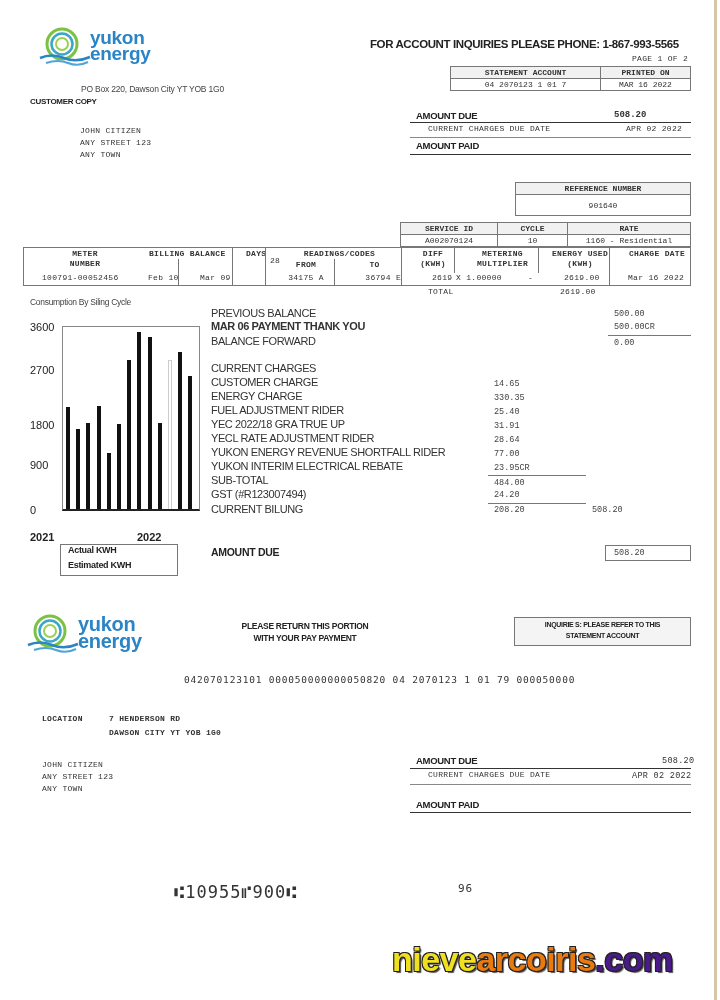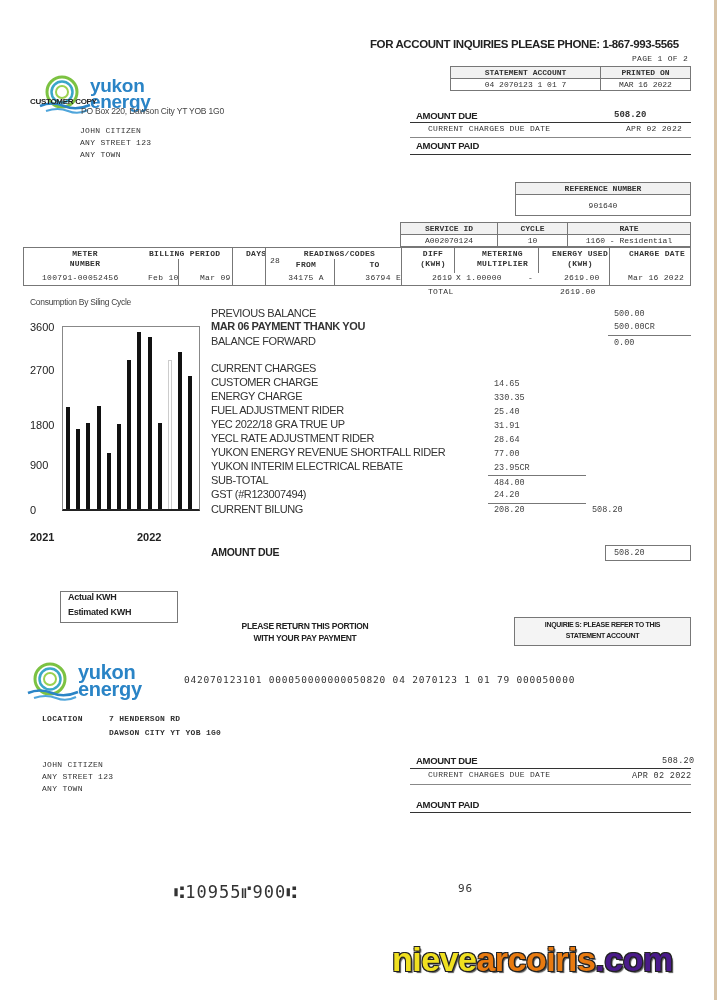--- a/index.html
+++ b/index.html
@@ -3,21 +3,21 @@
 <meta charset="utf-8">
 <style>
   * { box-sizing: border-box; margin: 0; padding: 0; }
   html, body { width: 720px; height: 1000px; background: #ffffff; overflow: hidden; }
   body { position: relative; font-family: "Liberation Sans", sans-serif; color: #222; }
   .abs { position: absolute; }
   .mono { font-family: "Liberation Mono", "DejaVu Sans Mono", monospace; }
   .right-border { position: absolute; left: 714px; top: 0; width: 3px; height: 1000px; background: #d8c4a8; }
 
   
-  .logo { position: absolute; display: flex; align-items: center; margin-top: 48px; }
+  .logo { position: absolute; display: flex; align-items: center; }
   .logo-text { color: #2a84c6; font-family: "Liberation Sans", sans-serif; font-weight: bold; line-height: 0.85; letter-spacing: -0.3px; }
 
   .small-mono { font-family: "Liberation Mono", monospace; font-size: 8px; color: #333; letter-spacing: 0.3px; padding-left: 12px; }
   .label-bold { font-family: "Liberation Sans", sans-serif; font-weight: bold; font-size: 9.5px; color: #222; letter-spacing: -0.3px; }
 
   table.grid { border-collapse: collapse; position: absolute; }
   table.grid td { border: 1px solid #777; font-family: "Liberation Mono", monospace; font-size: 8px; text-align: center; color: #333; padding: 0 2px; height: 12px; white-space: nowrap; }
   table.grid td.hd { background: #f1f1f1; font-weight: bold; }
 
   .hline { position: absolute; height: 1px; background: #555; }
@@ -45,21 +45,21 @@
     <circle cx="26" cy="20" r="6" fill="none" stroke="#9bd150" stroke-width="2"></circle>
     <path d="M4 34 Q16 29 28 34 T54 33" fill="none" stroke="#2a84c6" stroke-width="2.5"></path>
     <path d="M10 39 Q22 35 32 39 T52 38" fill="none" stroke="#4fa5db" stroke-width="2"></path>
   </svg>
   <div style="margin-left:-4px;">
     <div class="logo-text" style="font-size:19px;">yukon</div>
     <div class="logo-text" style="font-size:19px;">energy</div>
   </div>
 </div>
 
-<div class="abs" style="left:81px; top:84px; font-size:8.5px; color:#444; letter-spacing:-0.2px;margin-top:22px;">PO Box 220, Dawson City YT YOB 1G0</div>
+<div class="abs" style="left:81px; top:84px; font-size:8.5px; color:#444; letter-spacing:-0.2px;">PO Box 220, Dawson City YT YOB 1G0</div>
 <div class="abs label-bold" style="left:30px; top:97px; font-size:8px;">CUSTOMER COPY</div>
 
 <div class="abs small-mono" style="left:68px; top:125px; line-height:12px;">
   <div>JOHN CITIZEN</div>
   <div>ANY STREET 123</div>
   <div>ANY TOWN</div>
 </div>
 
 <div class="abs" style="left:370px; top:38px; font-size:11.5px; font-weight:bold; color:#222; letter-spacing:-0.4px;">FOR ACCOUNT INQUIRIES PLEASE PHONE: 1-867-993-5565</div>
 <div class="abs small-mono" style="left:620px; top:54px;">PAGE 1 OF 2</div>
@@ -110,21 +110,21 @@
     <td>1160 - Residential</td>
   </tr>
 </tbody>
   </table>
 
 <div class="abs" style="left:23px; top:247px; width:668px; height:39px; border:1px solid #777;">
   <div class="abs small-mono" style="left:0; top:1px; width:110px; text-align:center; font-weight:bold; line-height:10px;">
     <div>METER</div>
     <div>NUMBER</div>
   </div>
-  <div class="abs small-mono" style="left:113px; top:1px; font-weight:bold;">BILLING PERIOD</div>
+  <div class="abs small-mono" style="left:113px; top:1px; font-weight:bold;">BILLING BALANCE</div>
   <div class="abs" style="left:154px; top:11px; width:1px; height:27px; background:#777;"></div>
   <div class="abs" style="left:208px; top:0; width:1px; height:38px; background:#777;"></div>
   <div class="abs small-mono" style="left:210px; top:1px; width:28px; text-align:center; font-weight:bold;">DAYS</div>
   <div class="abs" style="left:241px; top:0; width:1px; height:38px; background:#777;"></div>
   <div class="abs small-mono" style="left:242px; top:1px; width:135px; text-align:center; font-weight:bold;">READINGS/CODES</div>
   <div class="abs small-mono" style="left:242px; top:12px; width:68px; text-align:center; font-weight:bold;">FROM</div>
   <div class="abs small-mono" style="left:312px; top:12px; width:65px; text-align:center; font-weight:bold;">TO</div>
   <div class="abs" style="left:310px; top:11px; width:1px; height:27px; background:#777;"></div>
   <div class="abs" style="left:377px; top:0; width:1px; height:38px; background:#777;"></div>
   <div class="abs small-mono" style="left:378px; top:1px; width:50px; text-align:center; font-weight:bold; line-height:10px;">
@@ -178,21 +178,21 @@
     <div class="bar" style="left: 84.6px; height: 172px;"></div>
     <div class="bar" style="left: 94.8px; height: 86px;"></div>
     <div class="bar est" style="left: 105px; height: 149px;"></div>
     <div class="bar" style="left: 115.2px; height: 157px;"></div>
     <div class="bar" style="left: 125.4px; height: 133px;"></div>
   </div>
 
 <div class="ytick" style="left:30px; top:531px; font-weight:bold;">2021</div>
 <div class="ytick" style="left:137px; top:531px; font-weight:bold;">2022</div>
 
-<div class="abs" style="left:60px; top:544px; width:118px; height:32px; border:1px solid #777;margin-top:47px;">
+<div class="abs" style="left:60px; top:544px; width:118px; height:32px; border:1px solid #777;">
   <div class="abs label-bold" style="left:7px; top:0px; font-size:9px;">Actual KWH</div>
   <div class="abs label-bold" style="left:7px; top:15px; font-size:9px;">Estimated KWH</div>
 </div>
 
 <div class="charge-label" style="left:211px; top:307px;">PREVIOUS BALANCE</div>
 <div class="charge-val" style="left:614px; top:309px;">500.00</div>
 <div class="charge-label" style="left:211px; top:320px; font-weight:bold;">MAR 06 PAYMENT THANK YOU</div>
 <div class="charge-val" style="left:614px; top:322px;">500.00CR</div>
 <div class="hline" style="left:608px; top:335px; width:83px; background:#777;"></div>
 <div class="charge-label" style="left:211px; top:335px;">BALANCE FORWARD</div>

